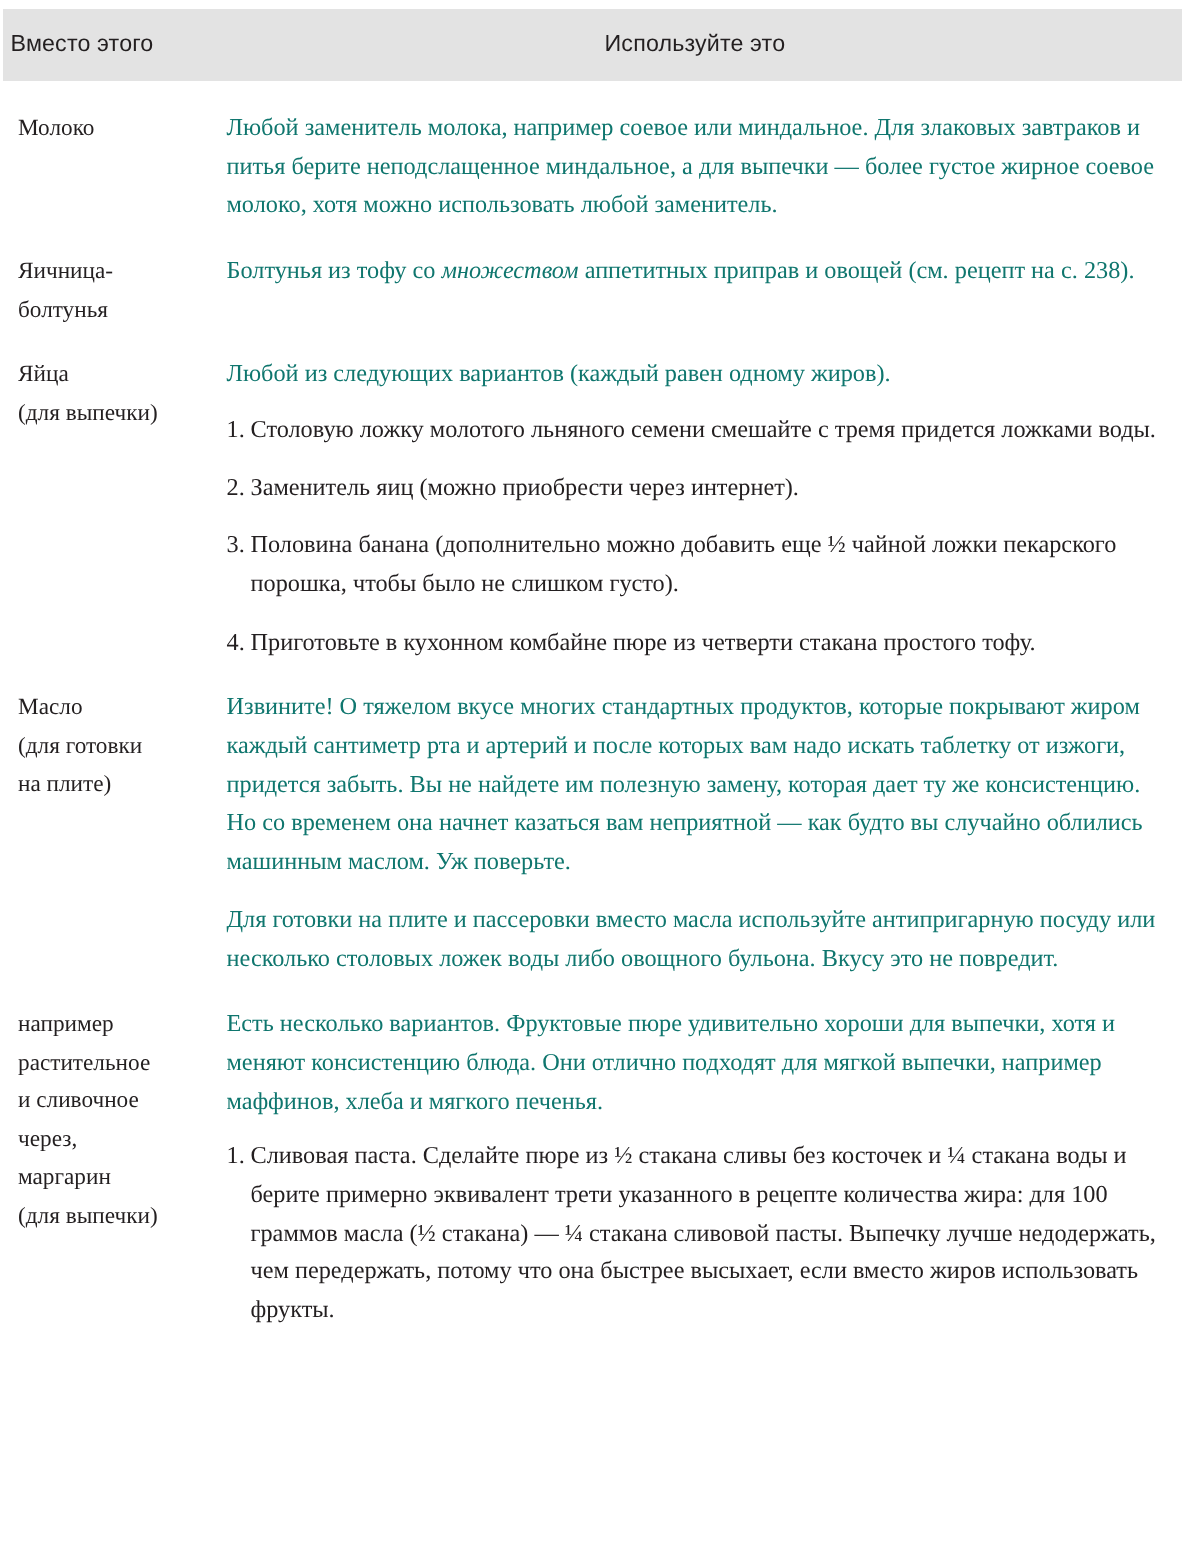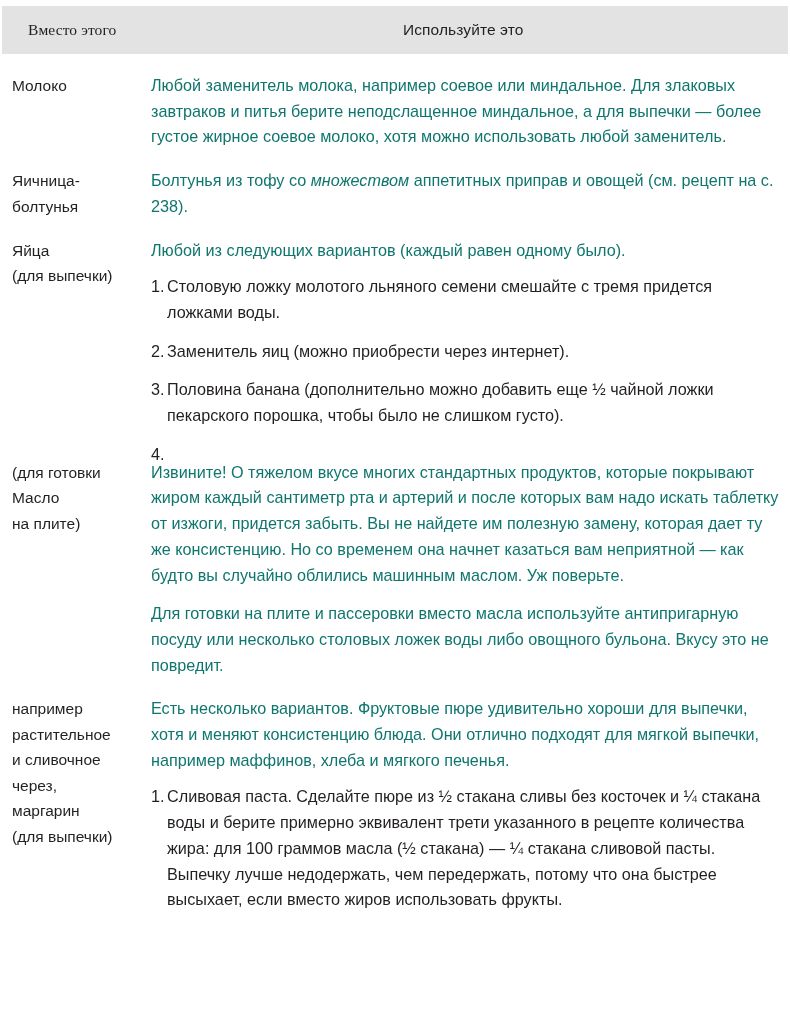--- a/index.html
+++ b/index.html
@@ -32,26 +32,27 @@
     margin: 6px 2px 0 2px;
   }
   .table-header .hcell {
     position: absolute;
     top: 14px;
     font-size: 15.5px;
     line-height: 20px;
     color: #231f20;
     letter-spacing: 0.1px;
   }
-  .hcell.col-a { left: 26px; font-family: Liberation Serif, serif; }
+  .hcell.col-a { left: 5px; }
   .hcell.col-b { left: 401px; }
 
   
   .rows {
     padding-top: 10px;
+    font-family: Liberation Serif, serif;
   }
   .row {
     display: flex;
     align-items: flex-start;
     padding-top: 9px;
     padding-bottom: 9px;
   }
   .row .label {
     width: 151px;
     min-width: 151px;
@@ -132,45 +133,46 @@
         <p><span>Болтунья из тофу со </span><em class="it">множеством</em><span> аппетитных приправ и овощей (см. рецепт на с. 238).</span></p>
       </div>
     </div>
 
     <div class="row">
       <div class="label">
         <span class="lline">Яйца</span>
         <span class="lline">(для выпечки)</span>
       </div>
       <div class="content">
-        <p class="tight">Любой из следующих вариантов (каждый равен одному было).</p>
+        <p class="tight">Любой из следующих вариантов (каждый равен одному жиров).</p>
         <ol class="numlist afterpara">
           <li>
             <span class="num">1.</span>
             <span>Столовую ложку молотого льняного семени смешайте с тремя придется ложками воды.</span>
           </li>
           <li>
             <span class="num">2.</span>
             <span>Заменитель яиц (можно приобрести через интернет).</span>
           </li>
           <li>
             <span class="num">3.</span>
             <span>Половина банана (дополнительно можно добавить еще ½ чайной ложки пекарского порошка, чтобы было не слишком густо).</span>
           </li>
           <li>
             <span class="num">4.</span>
+            <span>Приготовьте в кухонном комбайне пюре из четверти стакана простого тофу.</span>
           </li>
         </ol>
       </div>
     </div>
 
     <div class="row">
       <div class="label">
+        <span class="lline">Масло</span>
         <span class="lline">(для готовки</span>
-        <span class="lline">Масло</span>
         <span class="lline">на плите)</span>
       </div>
       <div class="content">
         <p>Извините! О тяжелом вкусе многих стандартных продуктов, которые покрывают жиром каждый сантиметр рта и артерий и после которых вам надо искать таблетку от изжоги, придется забыть. Вы не найдете им полезную замену, которая дает ту же консистенцию. Но со временем она начнет казаться вам неприятной — как будто вы случайно облились машинным маслом. Уж поверьте.</p>
         <p>Для готовки на плите и пассеровки вместо масла используйте антипригарную посуду или несколько столовых ложек воды либо овощного бульона. Вкусу это не повредит.</p>
       </div>
     </div>
 
     <div class="row">
       <div class="label">

